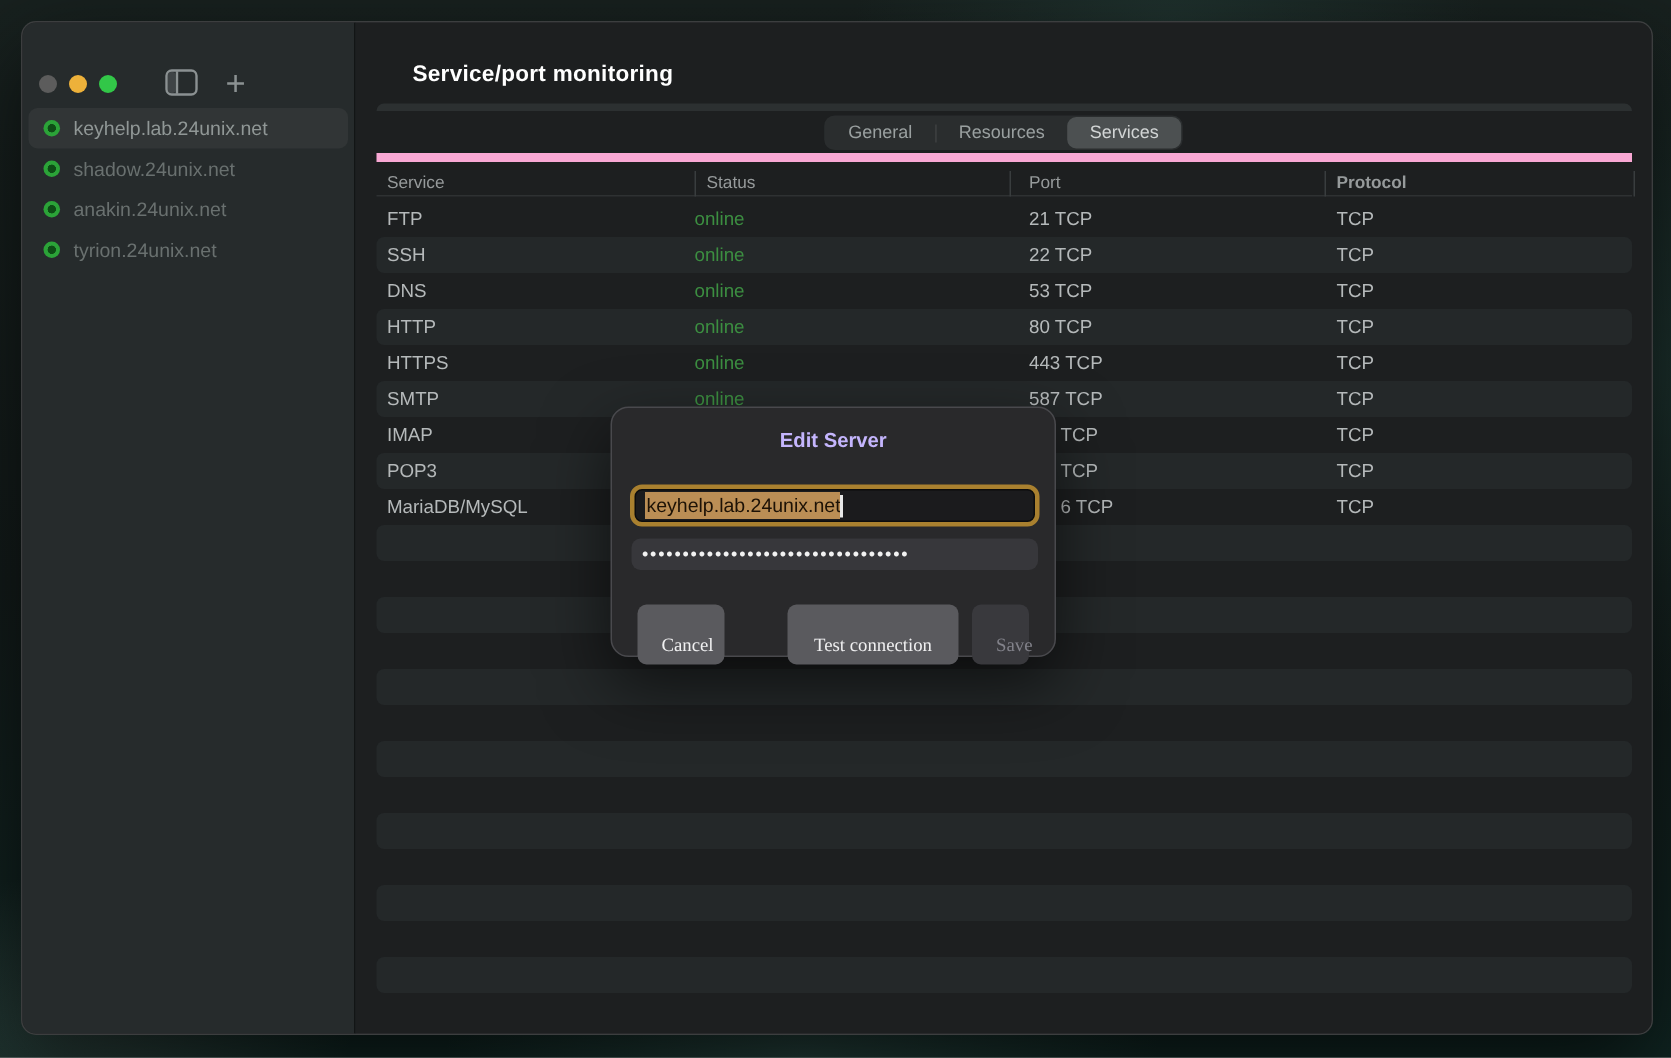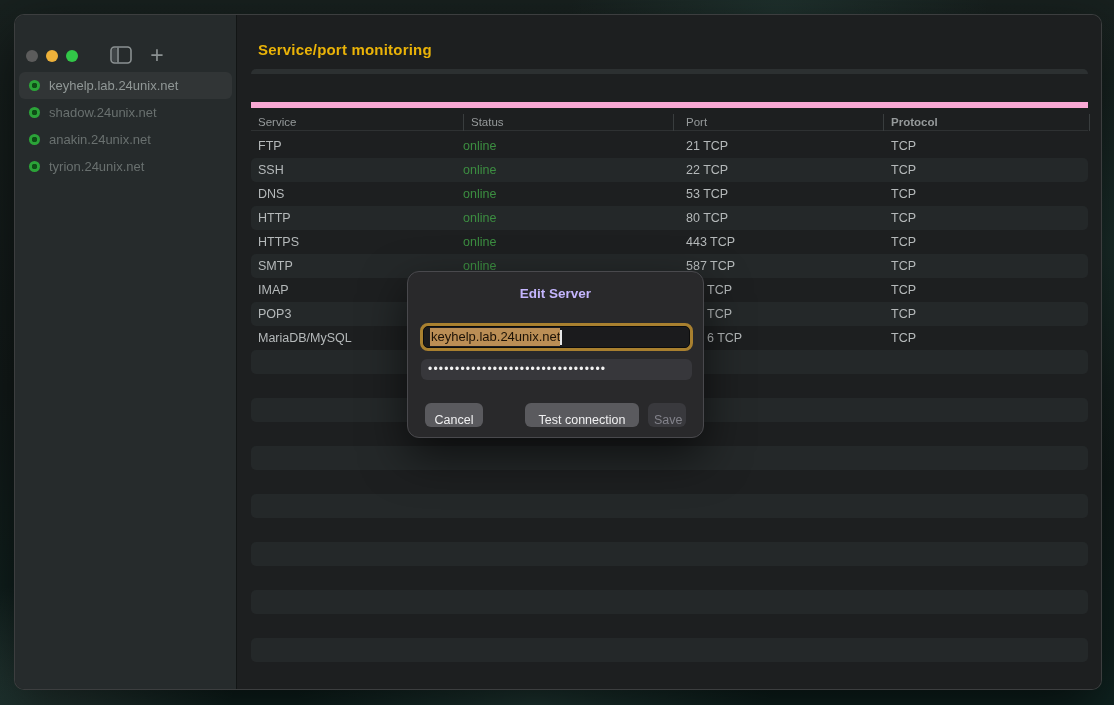--- a/index.html
+++ b/index.html
@@ -26,21 +26,21 @@
   .traffic { position:absolute; top:35px; left:11px; display:flex; gap:8px; }
   .tl { width:12px; height:12px; border-radius:50%; }
   .sb-toggle { position:absolute; left:95px; top:31px; width:24px; height:20px; cursor:default; }
   .sb-plus { position:absolute; left:130px; top:26px; width:24px; height:28px; color:#8b9192; font-size:23px; font-weight:300; text-align:center; line-height:28px; }
   .server-list { position:absolute; top:57px; left:4px; right:4px; }
   .server-item { height:27px; display:flex; align-items:center; gap:9px; padding:0 10px; border-radius:6px; color:#69706f; font-size:13px; white-space:nowrap; overflow:hidden; }
   .server-item.selected { background:#313536; color:#909796; }
   .sdot { width:11px; height:11px; border-radius:50%; flex:0 0 11px; }
   
   .content { flex:1; position:relative; background:#1d1f20; }
-  .win-title { position:absolute; left:21px; top:26px; font-size:15px; font-weight:bold; color:#eab308; letter-spacing:0.2px; }
+  .win-title { position:absolute; left:38px; top:26px; font-size:15px; font-weight:bold; color:#ffffff; letter-spacing:0.2px; }
   .scroll-edge { position:absolute; left:14px; right:13px; top:54px; height:5px; background:#2c3031; border-radius:5px 5px 0 0; }
   
   .tabbar { position:absolute; top:62px; left:50%; transform:translateX(-50%); display:flex; align-items:center; background:#2a2d2e; border-radius:7px; padding:1px; height:23px; }
   .tab-seg { padding:0 15px; height:21px; line-height:21px; font-size:12px; color:#9aa0a0; border-radius:6px; white-space:nowrap; }
   .tab-seg.selected { background:#4c5051; color:#d2d5d5; }
   .tab-sep { width:1px; height:12px; background:#3e4142; }
   
   .thead { position:absolute; left:14px; right:13px; top:87px; height:29px; border-top:6px solid #f9a8d4; border-bottom:1px solid #2e3132; }
   .th { position:absolute; top:8px; font-size:11.5px; color:#969a9b; }
   .th-sep { position:absolute; top:6px; width:1px; height:17px; background:#393d3e; }
@@ -58,21 +58,21 @@
     position:absolute; left:170px; top:256px; width:297px; height:167px;
     background:#29292b; border:1px solid #49494d; border-radius:12px;
     box-shadow:0 18px 45px rgba(0,0,0,0.6);
   }
   .dlg-title { position:absolute; top:14px; left:0; right:0; text-align:center; font-size:13.5px; font-weight:bold; color:#c4b5fd; }
   .server-input-ring { position:absolute; left:12px; top:51px; width:273px; height:28px; border:3px solid #a9802f; border-radius:8px; background:#a9802f; }
   .server-input { width:100%; height:100%; background:#1b1b1d; border:1px solid #0c0c0d; border-radius:5px; display:flex; align-items:center; padding-left:6px; overflow:hidden; }
   .sel-text { font-size:13px; color:#1d1206; background:#bb8e55; padding:1px 0 2px 1px; white-space:nowrap; }
   .caret { display:inline-block; width:1.5px; height:15px; background:#e8e8e8; margin-left:0px; vertical-align:middle; }
   .pwd-field { position:absolute; left:13px; top:87px; width:271px; height:21px; background:#37373b; border-radius:6px; color:#f2f2f2; font-size:12px; letter-spacing:1.2px; line-height:20px; padding:0 7px; overflow:hidden; white-space:nowrap; }
-  .dlg-btn { position:absolute; top:131px; height:24px; border:none; border-radius:6px; font-size:12.5px; font-family:Liberation Sans, sans-serif; background:#5a5a5e; color:#f0f0f1; line-height:22px; text-align:center; padding:6px; }
+  .dlg-btn { position:absolute; top:131px; height:40px; border:none; border-radius:6px; font-size:12.5px; font-family:Liberation Serif, serif; background:#5a5a5e; color:#f0f0f1; line-height:22px; text-align:center; padding:16px; }
   .dlg-btn.disabled { background:#39393d; color:#82828a; }
   .btn-cancel { left:17px; width:58px; }
   .btn-test { left:117px; width:114px; }
   .btn-save { right:17px; width:38px; }
 </style>
 </head>
 <body>
 
 <div class="window">
 
@@ -107,20 +107,26 @@
           <span class="sdot" style="background: radial-gradient(circle, rgb(14, 77, 22) 0px, rgb(14, 77, 22) 34%, rgb(43, 163, 56) 38%, rgb(43, 163, 56) 100%);"></span>
           <span>tyrion.24unix.net</span>
         </div>
       </div>
   </div>
 
   <div class="content">
     <div class="win-title">Service/port monitoring</div>
     <div class="scroll-edge"></div>
 
+    <div class="tabbar" id="tabbar">
+        <div class="tab-seg">General</div>
+        <div class="tab-sep"></div>
+        <div class="tab-seg">Resources</div>
+        <div class="tab-seg selected">Services</div>
+      </div>
 
     <div class="thead" id="thead">
         <div class="th" style="left: 7px;">Service</div>
         <div class="th" style="left: 220px;">Status</div>
         <div class="th" style="left: 435px;">Port</div>
         <div class="th" style="left: 640px; font-weight: bold;">Protocol</div>
         <div class="th-sep" style="left: 212px;"></div>
         <div class="th-sep" style="left: 422px;"></div>
         <div class="th-sep" style="left: 632px;"></div>
         <div class="th-sep" style="left: 838px;"></div>

